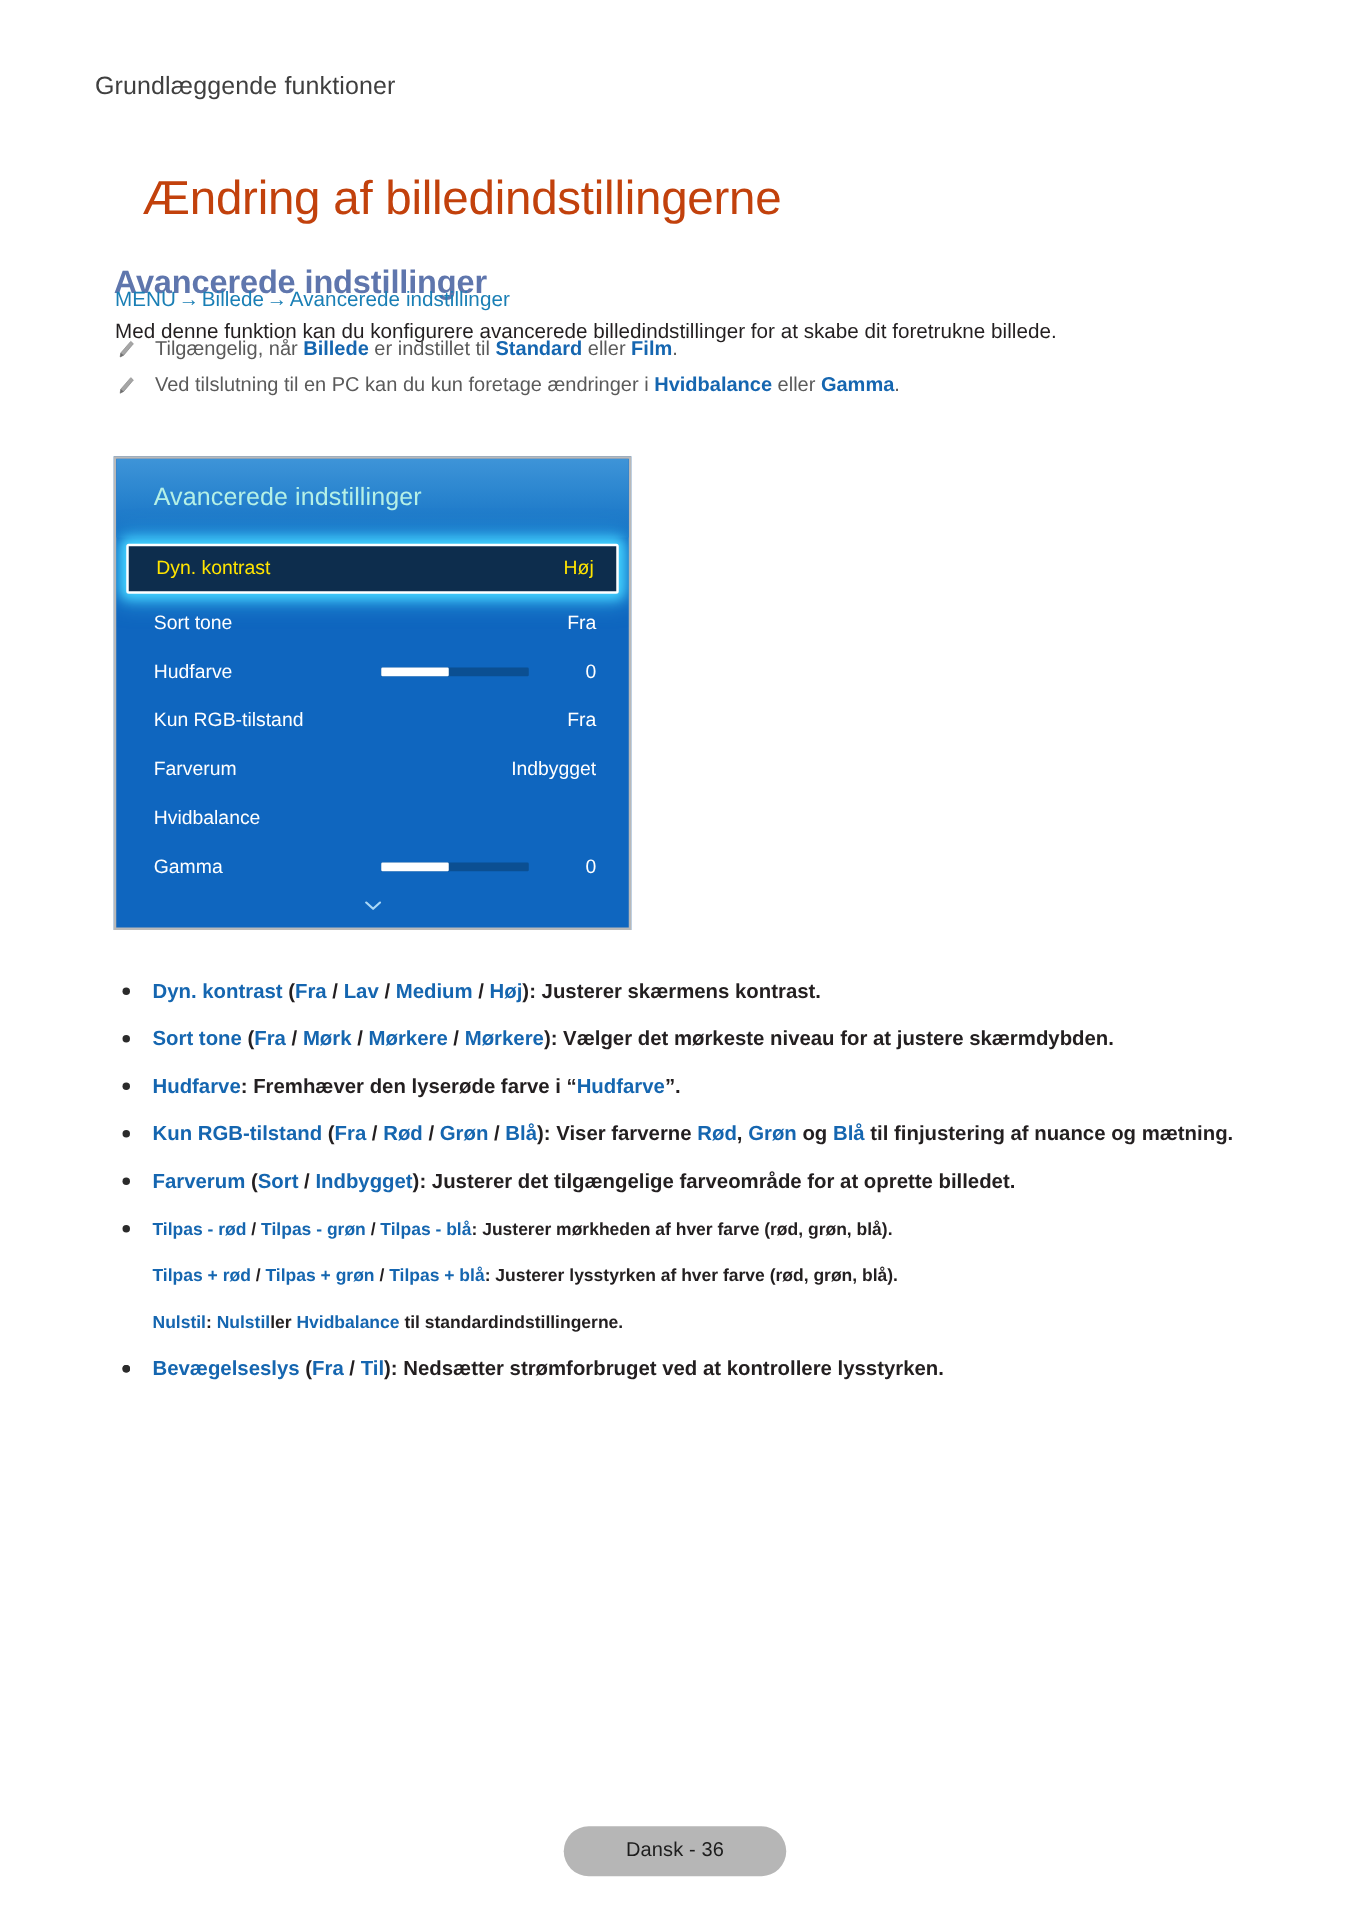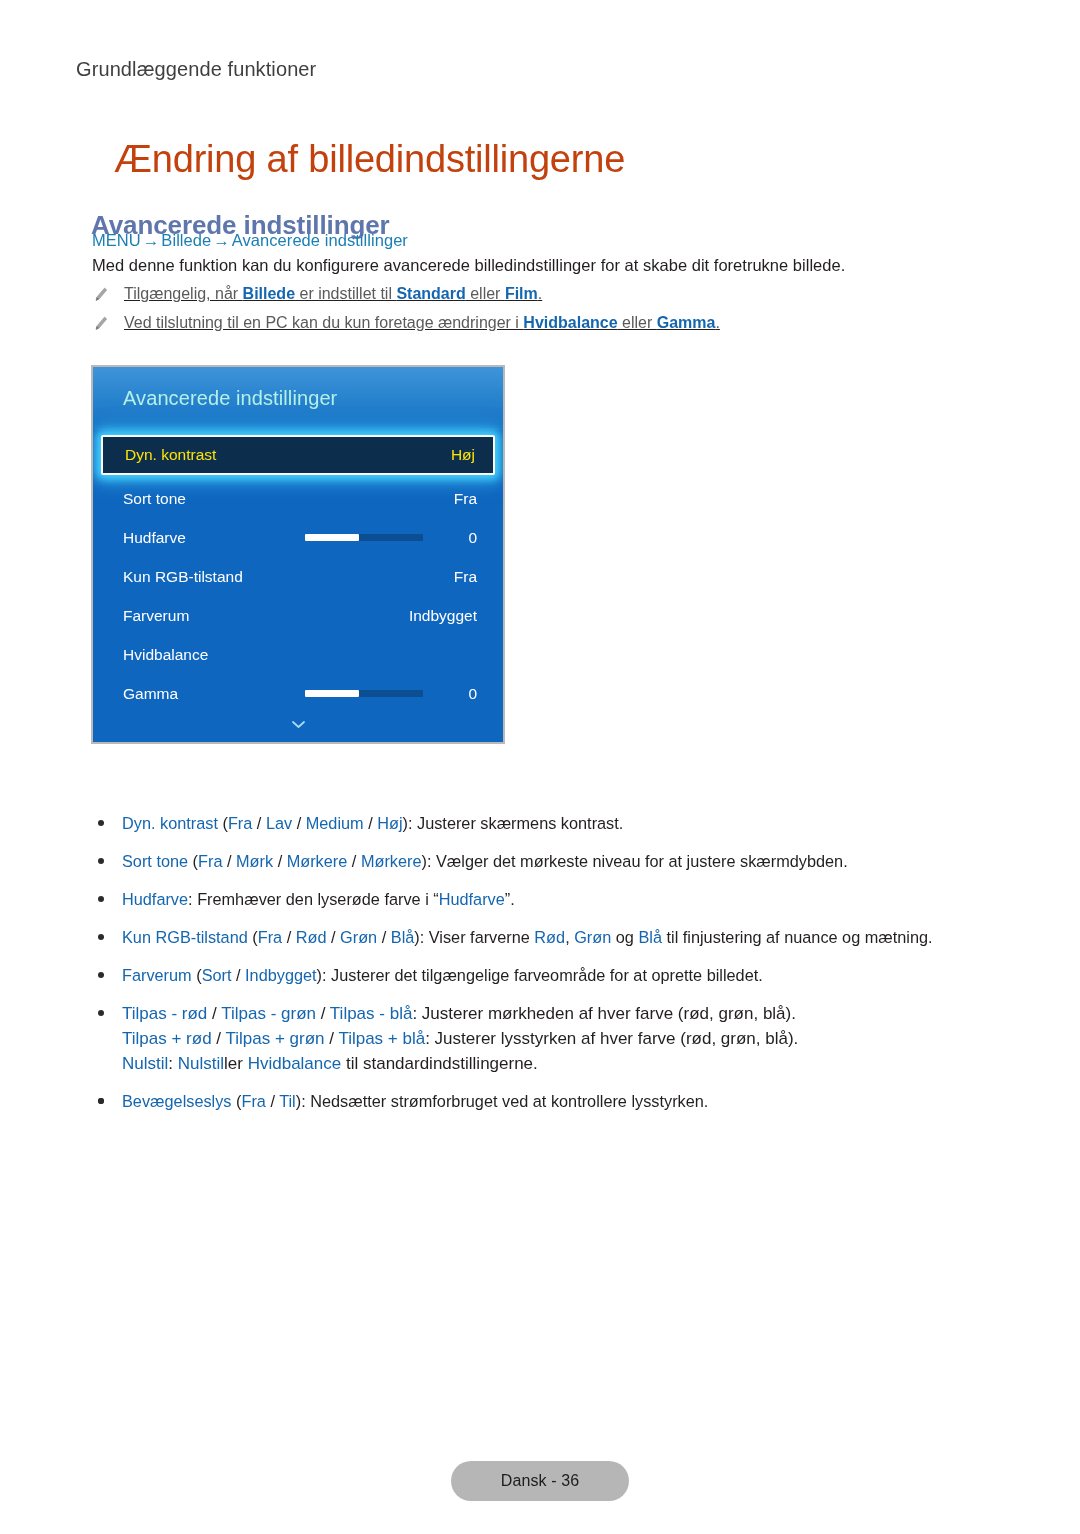--- a/index.html
+++ b/index.html
@@ -73,23 +73,22 @@
     top: 256px;
     font-size: 16.5px;
     color: #231f20;
     letter-spacing: 0.02px;
   }
 
   
   .notes {
     position: absolute;
     left: 92px;
-    top: 283px;
+    top: 269px;
     width: 900px;
-    text-decoration: underline;
   }
   .note {
     position: relative;
     padding-left: 32px;
     margin-bottom: 7px;
     font-size: 16px;
     color: #5a5a5a;
     line-height: 22px;
   }
   .note .pencil-icon {
@@ -193,22 +192,23 @@
   .chevron-down {
     display: inline-block;
     width: 13px;
     height: 7px;
   }
 
   
   .bullets {
     position: absolute;
     left: 92px;
-    top: 812px;
+    top: 782px;
     width: 900px;
+    font-weight: bold;
   }
   .bullet {
     position: relative;
     padding-left: 30px;
     margin-bottom: 15px;
     font-size: 16.3px;
     line-height: 23px;
     color: #231f20;
   }
   .bullet .dot {
@@ -217,22 +217,22 @@
     top: 8px;
     width: 6px;
     height: 6px;
     border-radius: 50%;
     background: #2b2b2b;
   }
   .bullet .lnk {
     color: #1566b0;
   }
   .subline {
-    margin-top: 2px;
-    font-size: 17px;
+    margin-top: 14px;
+    font-size: 14px;
     line-height: 23px;
     color: #231f20;
   }
 
   
   .footer-pill {
     position: absolute;
     left: 451px;
     top: 1461px;
     width: 178px;

